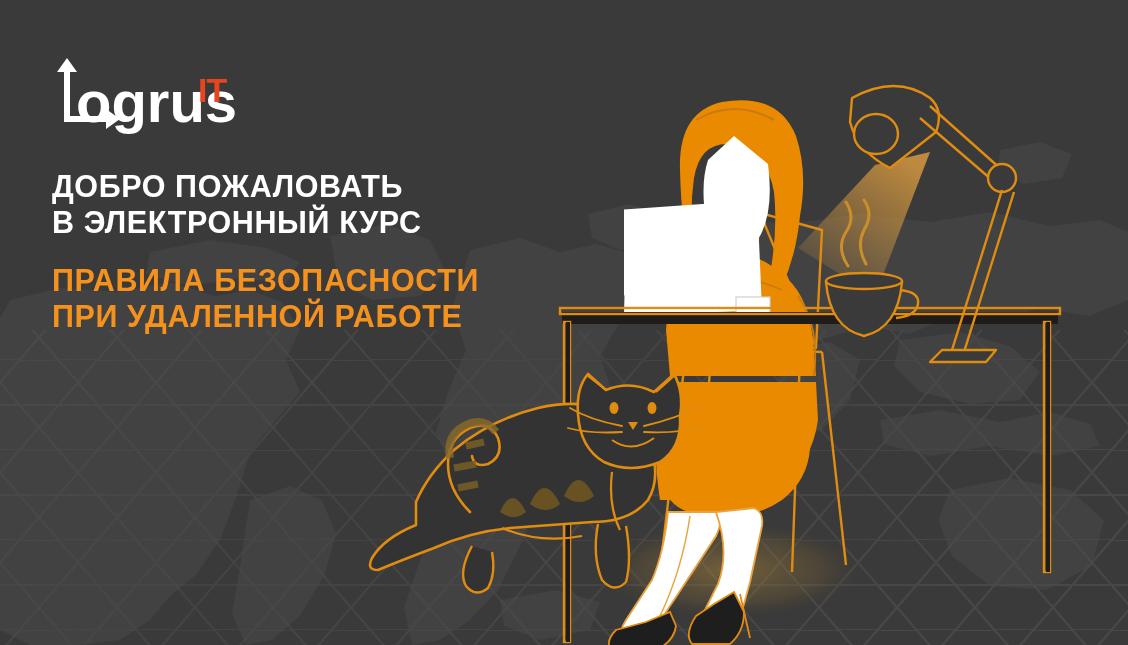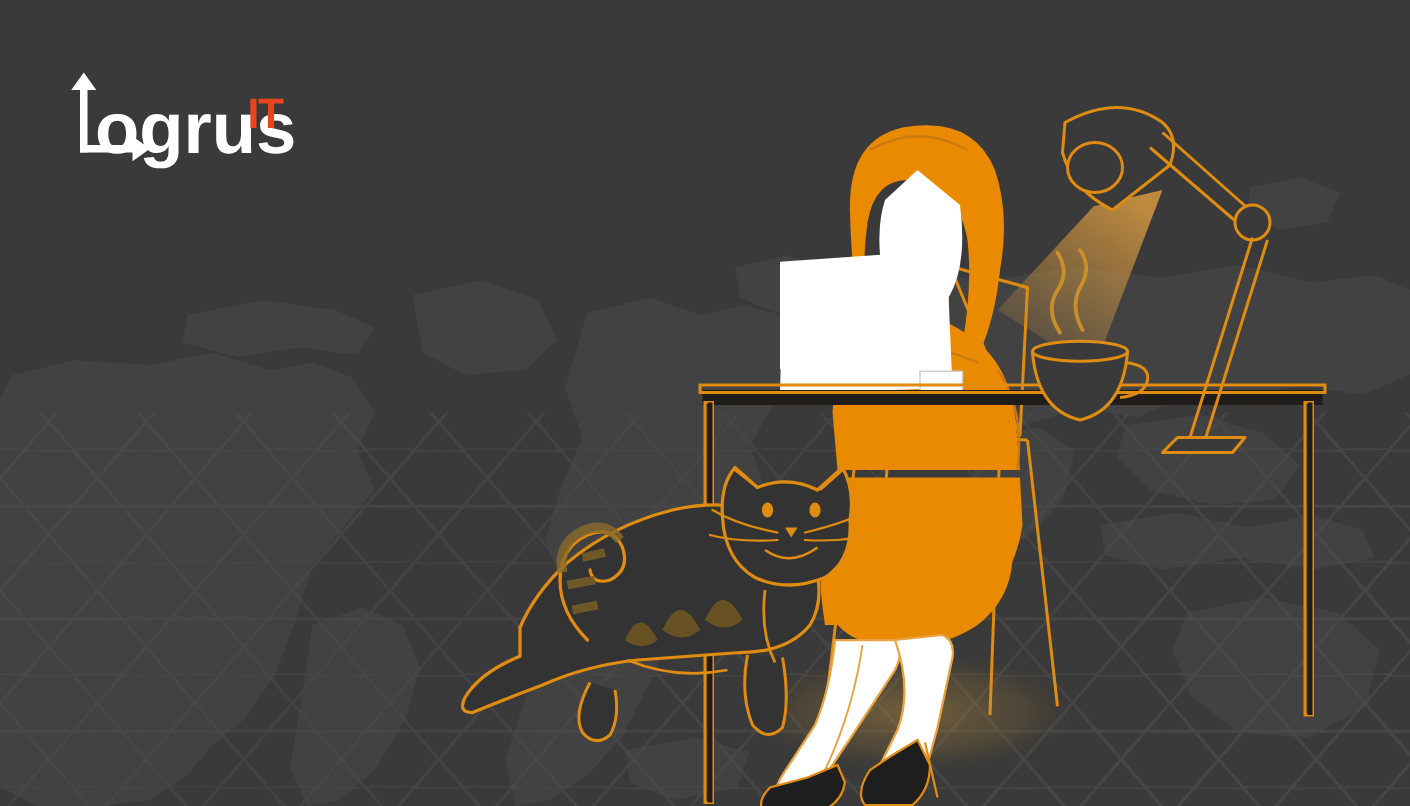--- a/index.html
+++ b/index.html
@@ -136,20 +136,26 @@
         <rect x="14" y="58" width="48" height="6"></rect>
         <path d="M70,61 L56,71 L56,51 Z"></path>
       </g>
 
       <text x="26" y="64" font-family="'Liberation Sans',sans-serif" font-size="58" font-weight="bold" fill="#ffffff">ogrus</text>
 
       <text x="148" y="44" font-family="'Liberation Sans',sans-serif" font-size="34" font-weight="bold" fill="#e8451f" letter-spacing="-1">IT</text>
     </svg>
   </div>
 
+  <div class="headings">
+    <div class="h-white">ДОБРО ПОЖАЛОВАТЬ
+В ЭЛЕКТРОННЫЙ КУРС</div>
+    <div class="h-orange">ПРАВИЛА БЕЗОПАСНОСТИ
+ПРИ УДАЛЕННОЙ РАБОТЕ</div>
+  </div>
 
   <div class="illo">
     <svg width="740" height="585" viewBox="0 0 740 585" xmlns="http://www.w3.org/2000/svg">
       <defs>
         <linearGradient id="lampbeam" x1="0.75" y1="0" x2="0.1" y2="1">
           <stop offset="0" stop-color="#e9a441" stop-opacity="0.75"></stop>
           <stop offset="1" stop-color="#e9a441" stop-opacity="0.04"></stop>
         </linearGradient>
         <radialGradient id="floorglow" cx="0.5" cy="0.5" r="0.5">
           <stop offset="0" stop-color="#cf9a3c" stop-opacity="0.40"></stop>

